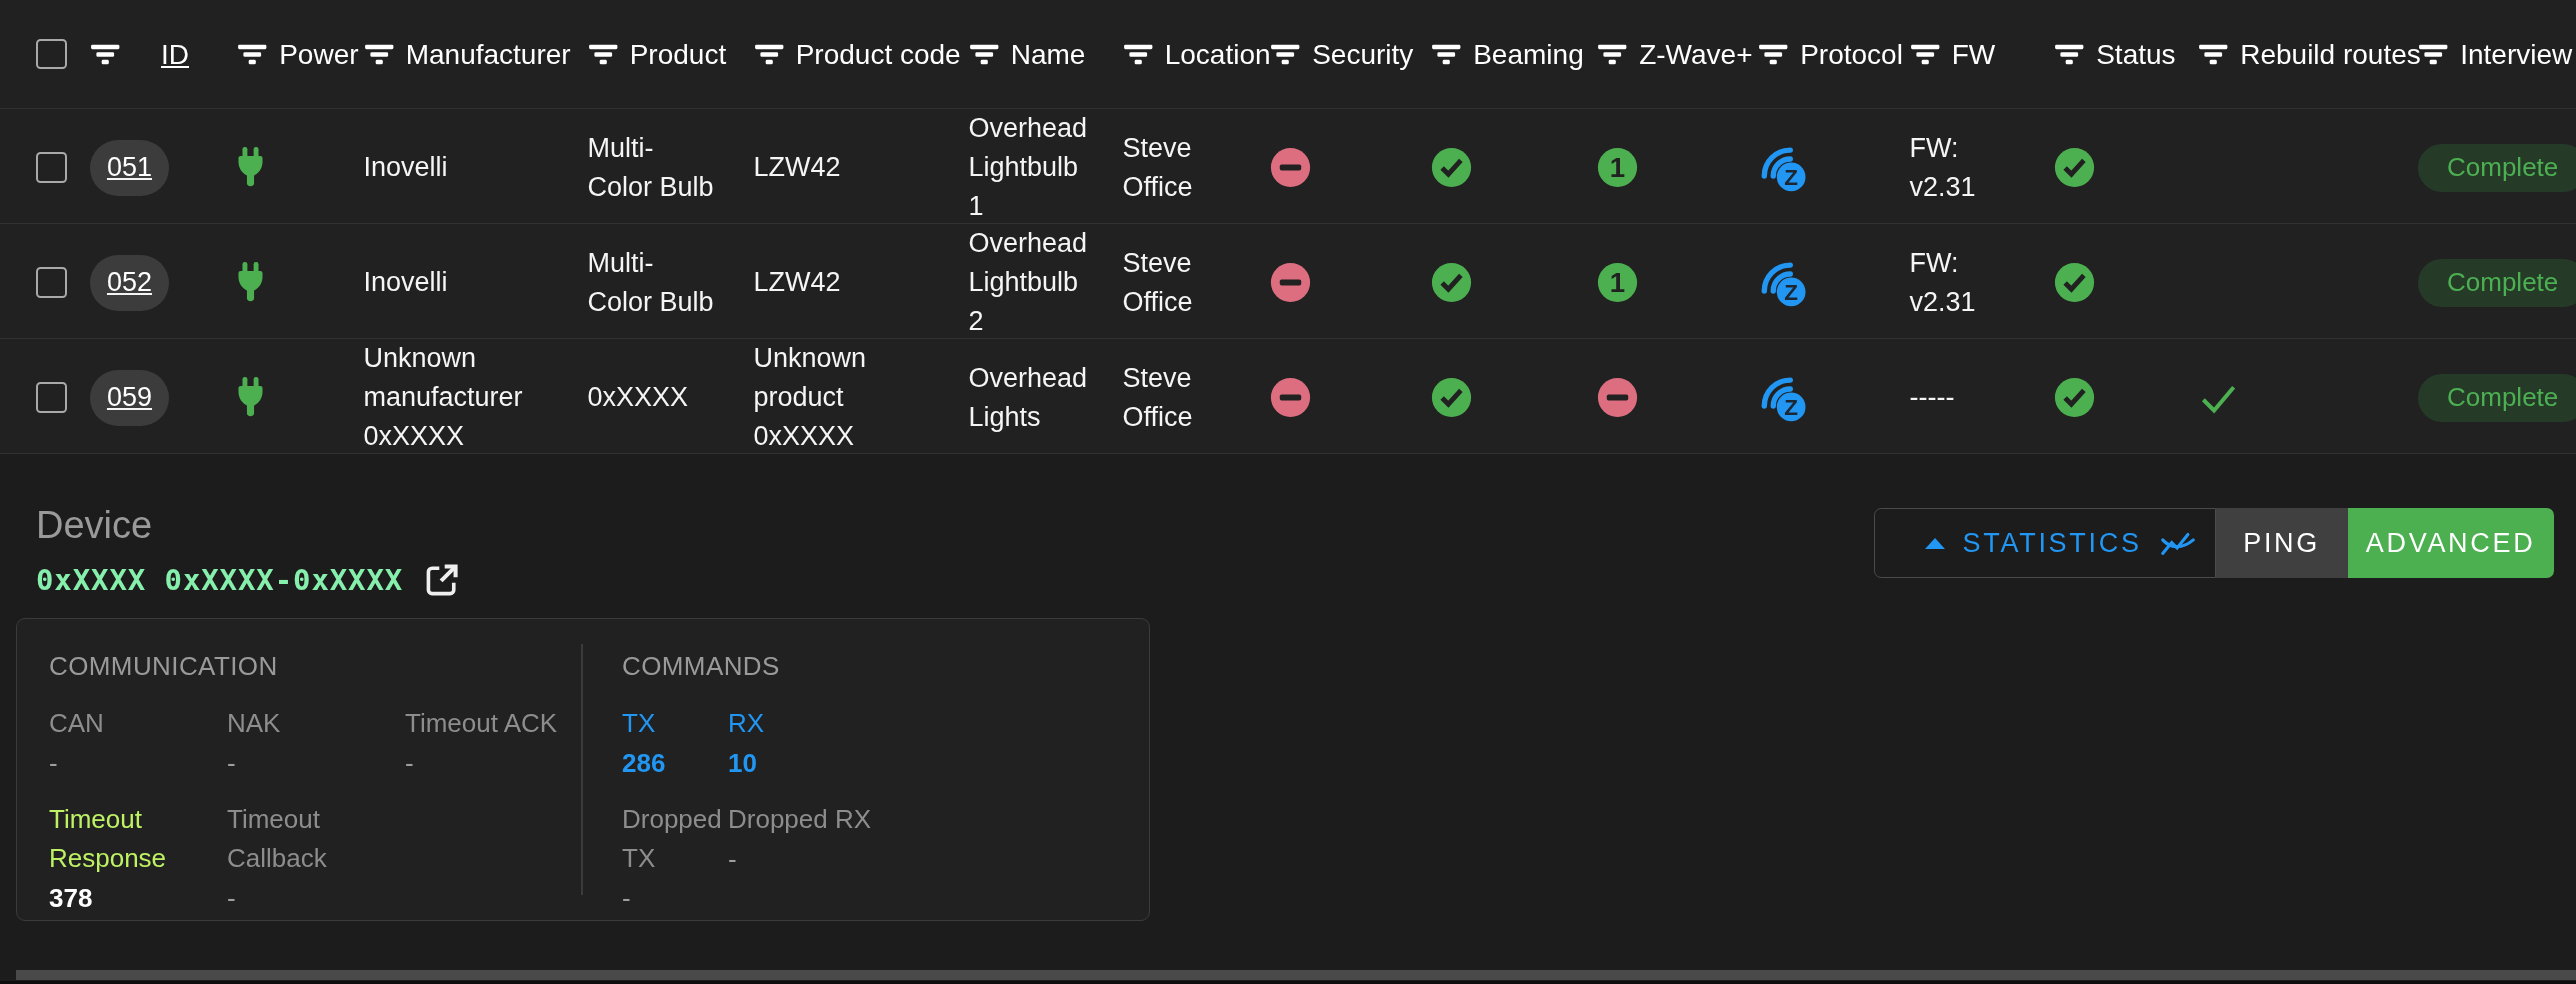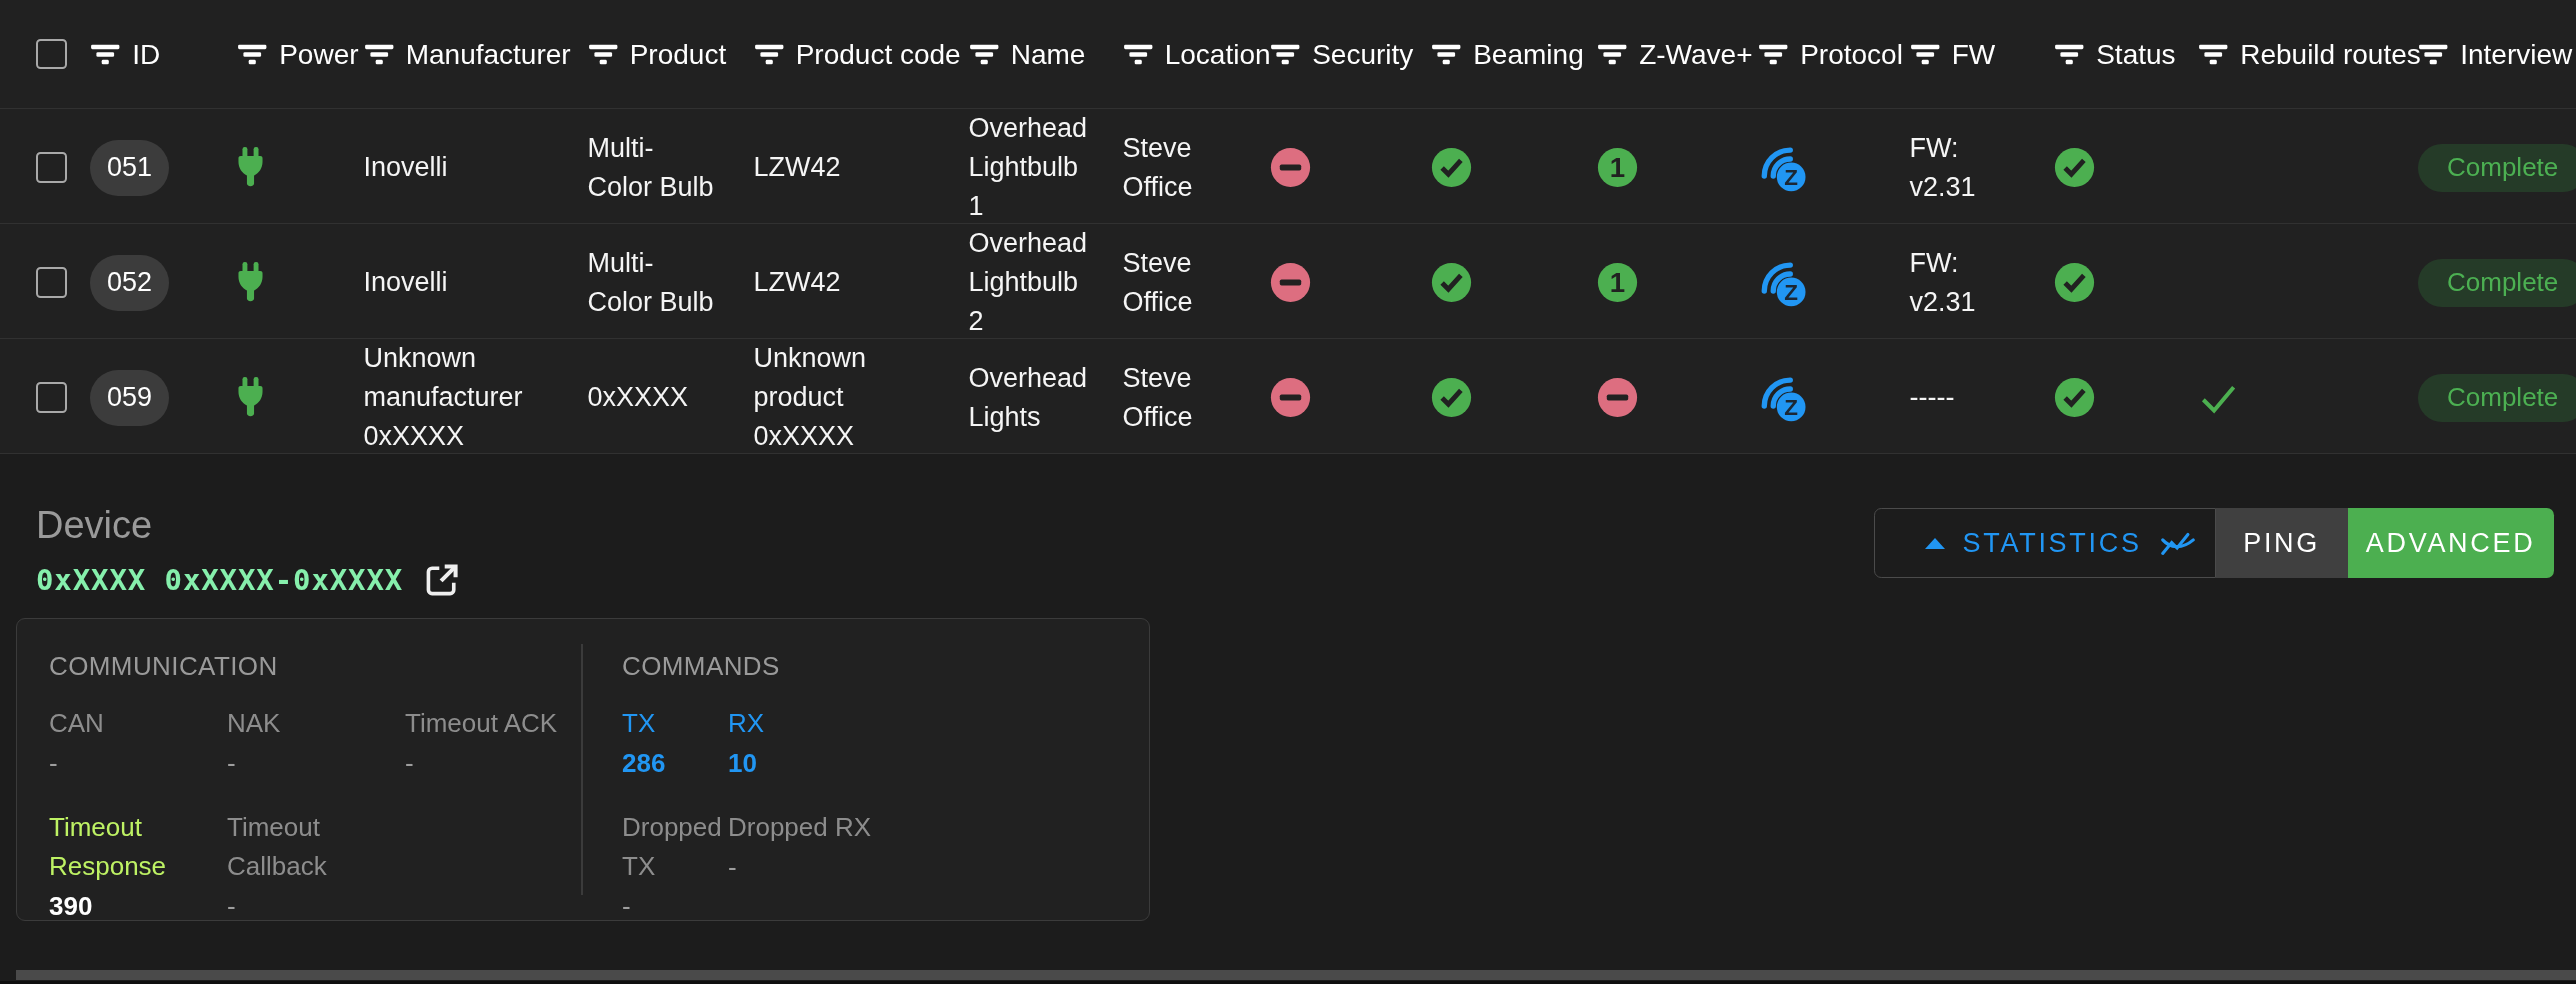--- a/index.html
+++ b/index.html
@@ -23,21 +23,21 @@
   .thead { height:109px; }
   .drow { height:115px; }
   .cell {
     display:flex; align-items:center;
     padding-left:30.5px; padding-right:9px;
     font-size:27px; line-height:39px;
     min-width:0;
   }
   .cell .wrap { display:block; }
   .trow > .cell:nth-child(1){ padding-left:36px; }
-  .trow > .cell:nth-child(2){ padding-left:0; justify-content:flex-start; }
+  .trow > .cell:nth-child(2){ padding-left:0; justify-content:space-between;text-decoration:underline; }
   .trow > .cell:nth-child(3){ padding-left:39px; }
   .trow > .cell:nth-child(9),
   .trow > .cell:nth-child(10),
   .trow > .cell:nth-child(11),
   .trow > .cell:nth-child(12),
   .trow > .cell:nth-child(14),
   .trow > .cell:nth-child(15){ padding-left:18px; }
   .trow > .cell:nth-child(13){ padding-left:21.5px; }
   .trow > .cell:nth-child(16){ padding-left:18px; padding-right:0; }
 
@@ -98,21 +98,21 @@
   .panel {
     position:absolute; left:16px; top:618px; width:1134px; height:303px;
     background:#212121; border:1.8px solid #3b3b3b; border-radius:9px;
     display:flex;
   }
   .vdivider { position:absolute; left:564px; top:25px; bottom:25px; width:1.8px; background:#3b3b3b; }
   .panel-col { padding-top:32px; }
   .panel-col.comm { width:564px; padding-left:32px; }
   .panel-col.cmds { flex:1; padding-left:41px; }
   .sec-title { font-size:26px; color:#9a9a9a; letter-spacing:0.4px; margin-bottom:21.5px; }
-  .stats-grid { display:grid; row-gap:24px; }
+  .stats-grid { display:grid; row-gap:16px; }
   .comm-grid { grid-template-columns:178px 178px 1fr; }
   .cmds-grid { grid-template-columns:106px 1fr; }
   .stat .label { font-size:26px; line-height:39px; color:#8d8d8d; }
   .stat .value { font-size:26px; line-height:41px; color:#9e9e9e; }
   .stat.strong .label { color:#bef264; }
   .stat.strong .value { color:#ffffff; font-weight:bold; }
   .stat.accent .label { color:#2196f3; }
   .stat.accent .value { color:#2196f3; font-weight:bold; }
 
   
@@ -602,21 +602,21 @@
         <div class="stat dim">
           <div class="label">NAK</div>
           <div class="value">-</div>
         </div>
         <div class="stat dim">
           <div class="label">Timeout ACK</div>
           <div class="value">-</div>
         </div>
         <div class="stat strong">
           <div class="label">Timeout Response</div>
-          <div class="value">390</div>
+          <div class="value">378</div>
         </div>
         <div class="stat dim">
           <div class="label">Timeout Callback</div>
           <div class="value">-</div>
         </div>
       </div>
   </div>
   <div class="vdivider"></div>
   <div class="panel-col cmds">
     <div class="sec-title">COMMANDS</div>

